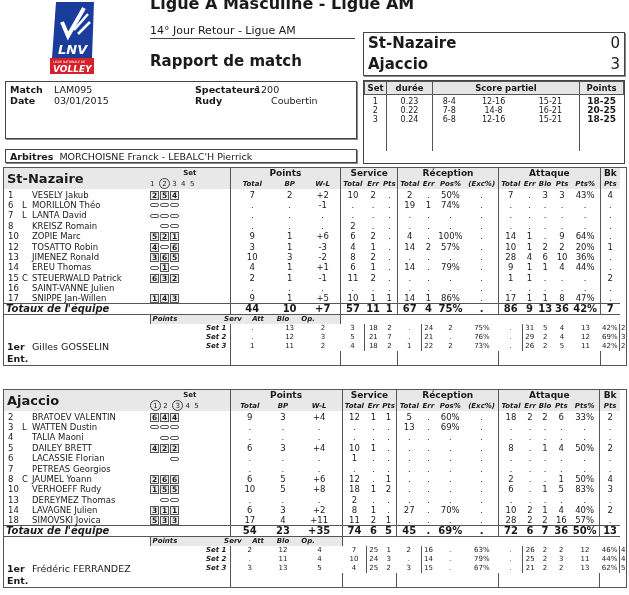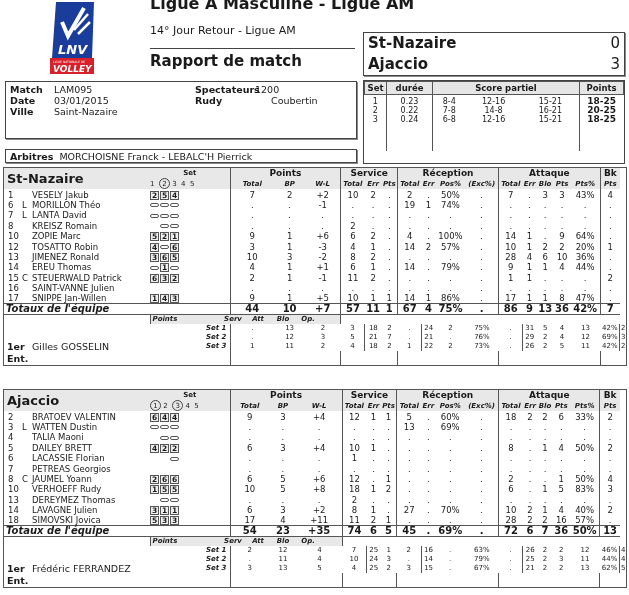--- a/index.html
+++ b/index.html
@@ -1,19 +1,19 @@
 <!DOCTYPE html>
 <html><head>
 <meta charset="utf-8">
 <style>
 *{box-sizing:border-box;margin:0;padding:0}
 body{width:629px;height:595px;overflow:hidden;background:#fff;font-family:"DejaVu Sans","Liberation Sans",sans-serif;color:#1a1a1a;position:relative}
 .logo{position:absolute;left:48px;top:0;width:50px;height:75px}
 .title{position:absolute;left:150px;top:-6px;font-size:16px;font-weight:bold;white-space:nowrap}
-.subtitle{position:absolute;left:150px;top:24px;font-size:11px;width:205px;border-bottom:1px solid #444;padding-bottom:11px}
+.subtitle{position:absolute;left:150px;top:24px;font-size:11px;width:205px;border-bottom:1px solid #444;padding-bottom:1px}
 .rapport{position:absolute;left:150px;top:52px;font-size:15px;font-weight:bold}
 .scorebox{position:absolute;left:363px;top:32px;width:262px;height:44px;border:1px solid #444;box-shadow:1px 1px 0 #888}
 .scorebox .row{display:flex;justify-content:space-between;padding:0 4px;font-size:15px;height:21px;line-height:21px}
 .scorebox .row .n{font-weight:bold}
 .setbox{position:absolute;left:363px;top:80px;width:262px;height:84px;border:1px solid #444;font-size:8px}
 .setbox table{border-collapse:collapse;width:100%}
 .setbox th{background:#e6e6e6;font-size:8.5px;border:1px solid #555;height:13px}
 .setbox td{text-align:center;vertical-align:top;padding-top:2px;line-height:9px}
 .setbox .pts{font-weight:bold;font-size:9px}
 .setfoot{display:flex;justify-content:space-between;border-top:1px solid #444;padding:1px 4px 0 30px;font-size:9px;height:13px}
@@ -116,21 +116,20 @@
     </tr>
   </tbody>
     </table>
 </div>
 
 <div class="infobox">
   <div style="display:flex">
     <div style="width:185px">
       <div><span class="l">Match</span><span>LAM095</span></div>
       <div><span class="l">Date</span><span>03/01/2015</span></div>
-      <div><span class="l">Ville</span><span>Saint-Nazaire</span></div>
     </div>
     <div>
       <div><span class="l" style="width:60px">Spectateurs</span><span>1200</span></div>
       <div><span class="l" style="width:76px">Rudy</span><span>Coubertin</span></div>
     </div>
   </div>
 </div>
 
 <div class="arb"><b>Arbitres</b><span>MORCHOISNE Franck - LEBALC'H Pierrick</span></div>
 

